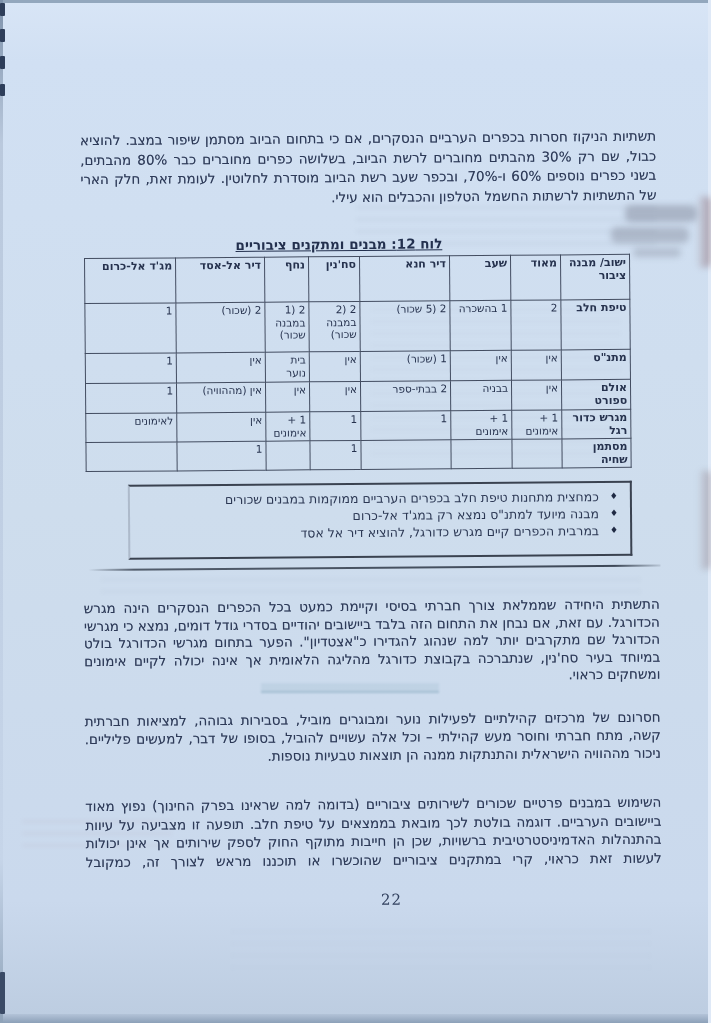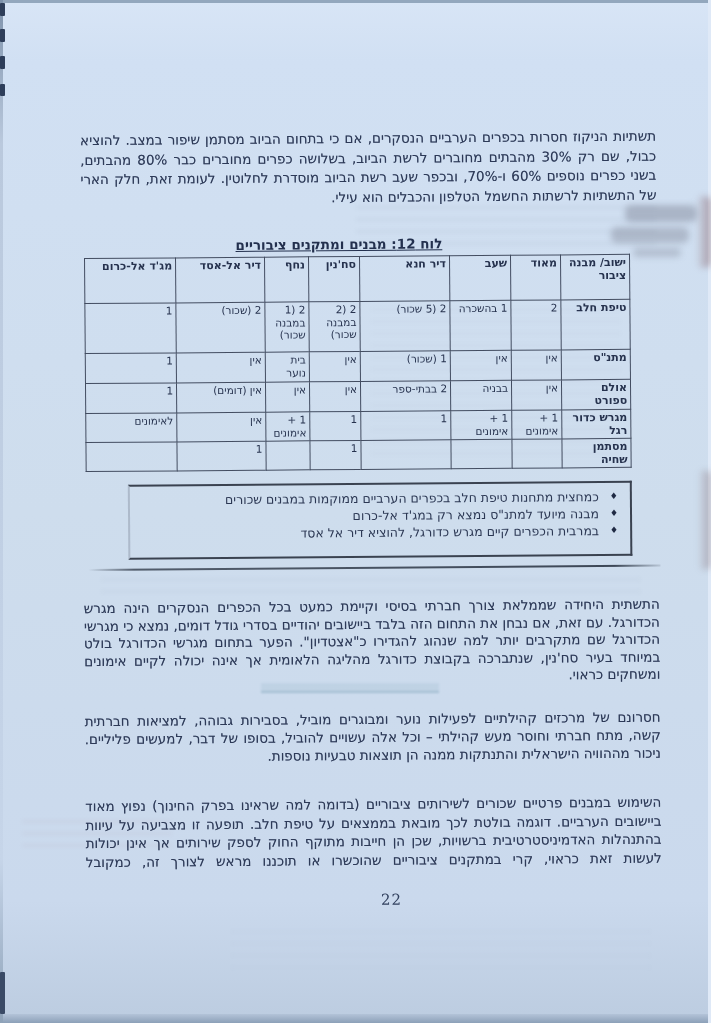--- a/index.html
+++ b/index.html
@@ -137,21 +137,21 @@
         <td>אין</td>
         <td>1</td>
       </tr>
       <tr class="r2">
         <th>אולם ספורט</th>
         <td>אין</td>
         <td>בבניה</td>
         <td>2 בבתי-ספר</td>
         <td>אין</td>
         <td>אין</td>
-        <td>אין (דומים)</td>
+        <td>אין (מההוויה)</td>
         <td>1</td>
       </tr>
       <tr class="r3">
         <th>מגרש כדור רגל</th>
         <td>1 + אימונים</td>
         <td>1 + אימונים</td>
         <td>1</td>
         <td>1</td>
         <td>1 + אימונים</td>
         <td>אין</td>

